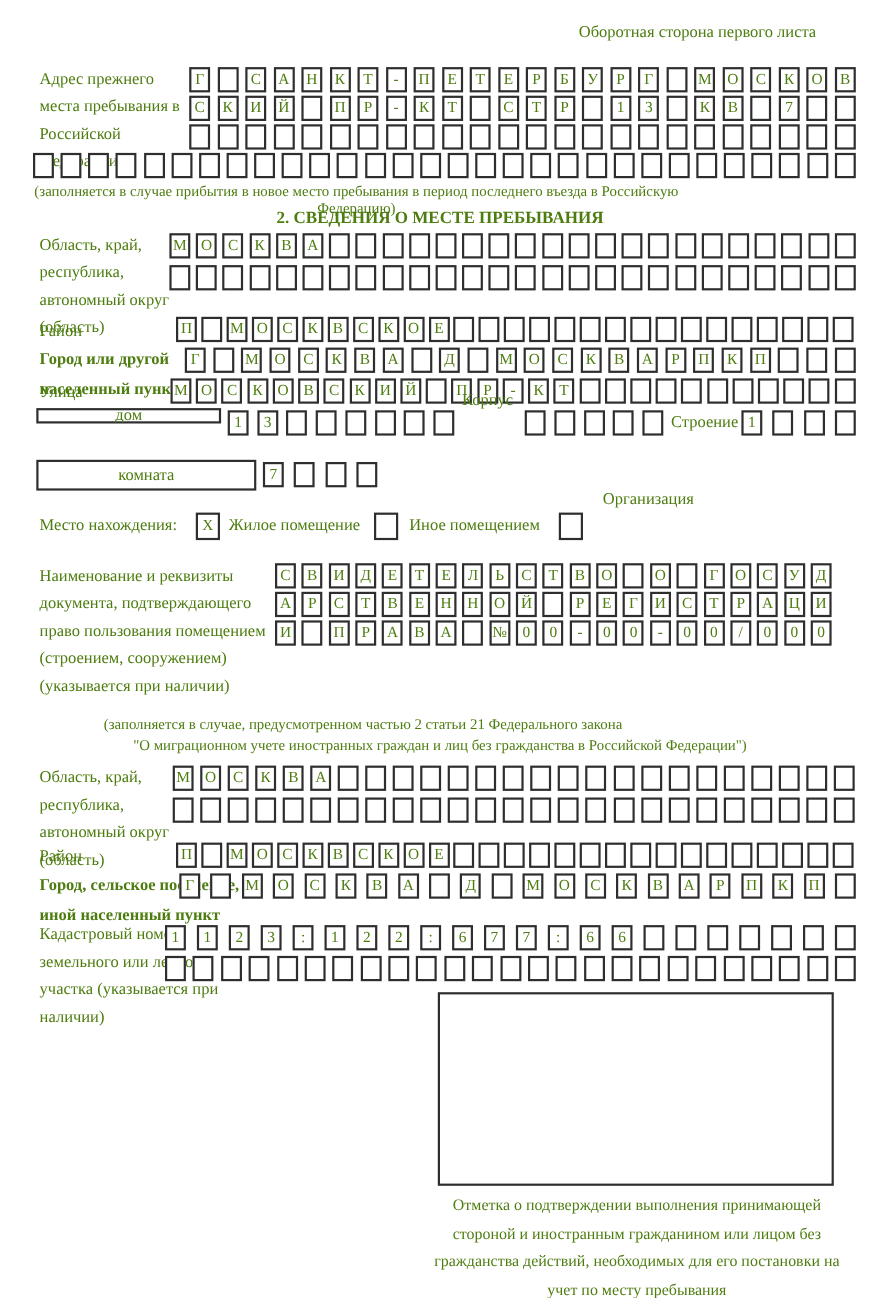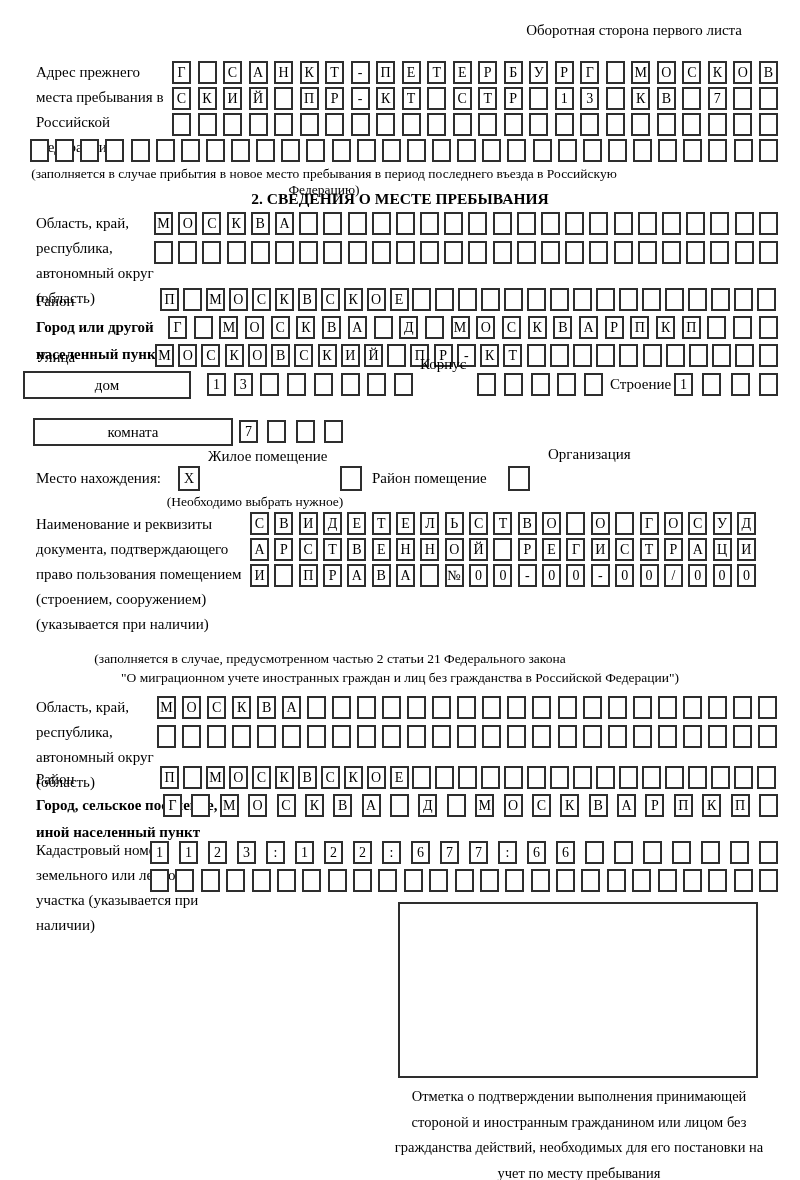--- a/index.html
+++ b/index.html
@@ -1,17 +1,17 @@
 <!DOCTYPE html>
 <html><head>
 <meta charset="utf-8">
 <style>
   html,body{margin:0;padding:0;background:#ffffff;}
   .page{position:relative;width:800px;height:1180px;background:#fff;overflow:hidden;
-        font-family:"Liberation Serif","DejaVu Serif",serif;color:#000000;}
+        font-family:"Liberation Serif","DejaVu Serif",serif;color:#4d7c0f;}
   .hdr{position:absolute;top:22px;right:58px;font-size:15px;}
   .lbl{position:absolute;font-size:15px;line-height:25px;}
   .lbl.tight{line-height:27px;font-weight:bold;}
   .cellrow{position:absolute;display:flex;justify-content:space-between;}
   .cell{flex:0 0 auto;width:19px;height:23px;border:2px solid #2e2e2e;box-sizing:border-box;
         background:#fff;font-size:14px;line-height:19px;text-align:center;}
   .note{position:absolute;font-size:13.5px;}
   .center{text-align:center;}
   .stitle{position:absolute;left:0;width:100%;text-align:center;font-weight:700;font-size:15.5px;}
   .bigbox{position:absolute;border:2px solid #2e2e2e;box-sizing:border-box;background:#fff;
@@ -285,21 +285,21 @@
       <div class="cell"></div>
       <div class="cell"></div>
       <div class="cell"></div>
       <div class="cell"></div>
       <div class="cell"></div>
       <div class="cell"></div>
       <div class="cell"></div>
       <div class="cell"></div>
     </div>
 
-  <div class="bigbox" style="left:23px;top:371px;width:168px;height:28px">дом</div>
+  <div class="bigbox" style="left:33px;top:371px;width:168px;height:14px">дом</div>
   <div class="cellrow" style="left:207px;top:373px;width:206px">
       <div class="cell">1</div>
       <div class="cell">3</div>
       <div class="cell"></div>
       <div class="cell"></div>
       <div class="cell"></div>
       <div class="cell"></div>
       <div class="cell"></div>
       <div class="cell"></div>
     </div>
@@ -322,26 +322,25 @@
   <div class="bigbox" style="left:33px;top:418px;width:200px;height:28px">комната</div>
   <div class="cellrow" style="left:239px;top:420px;width:104px">
       <div class="cell">7</div>
       <div class="cell"></div>
       <div class="cell"></div>
       <div class="cell"></div>
     </div>
 
   <div class="txt" style="left:36px;top:470px">Место нахождения:</div>
   <div class="ckbox" style="left:178px;top:466px">X</div>
-  <div class="txt" style="left:208px;top:448px">Жилое помещение</div>
+  <div class="txt" style="left:208px;top:470px">Жилое помещение</div>
   <div class="ckbox" style="left:340px;top:466px"></div>
-  <div class="txt" style="left:372px;top:470px">Район помещение</div>
+  <div class="txt" style="left:372px;top:470px">Иное помещением</div>
   <div class="ckbox" style="left:508px;top:466px"></div>
   <div class="txt" style="left:548px;top:446px">Организация</div>
-  <div class="note center" style="left:120px;top:494px;width:270px">(Необходимо выбрать нужное)</div>
 
   <div class="lbl" style="left:36px;top:512px;width:208px">Наименование и реквизиты документа, подтверждающего право пользования помещением (строением, сооружением) (указывается при наличии)</div>
   <div class="cellrow" style="left:250px;top:512px;width:506px">
       <div class="cell">С</div>
       <div class="cell">В</div>
       <div class="cell">И</div>
       <div class="cell">Д</div>
       <div class="cell">Е</div>
       <div class="cell">Т</div>
       <div class="cell">Е</div>

